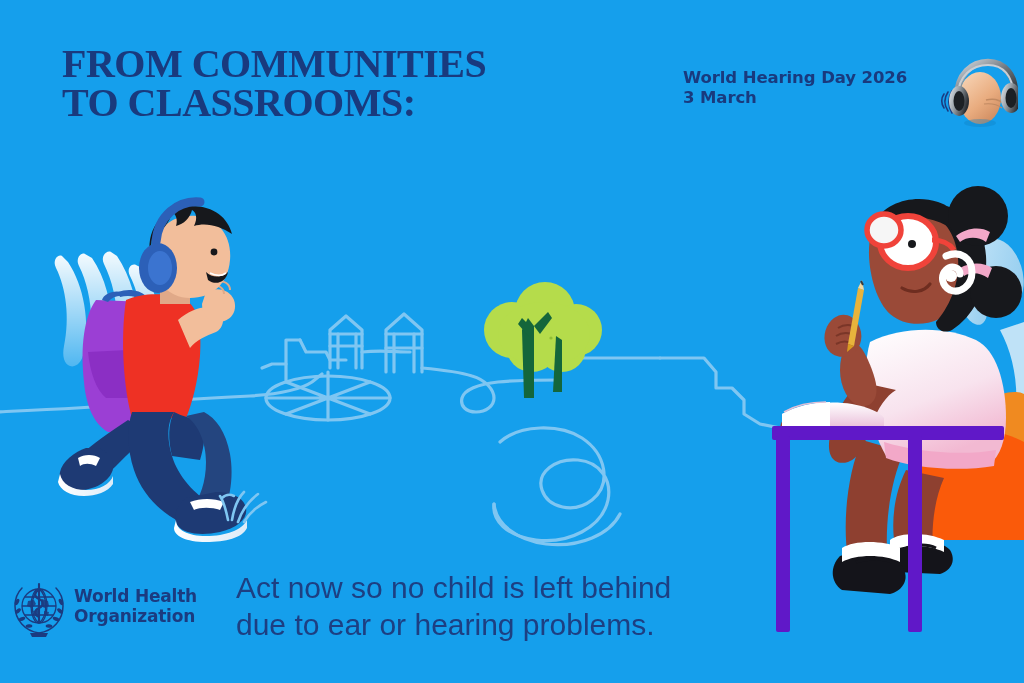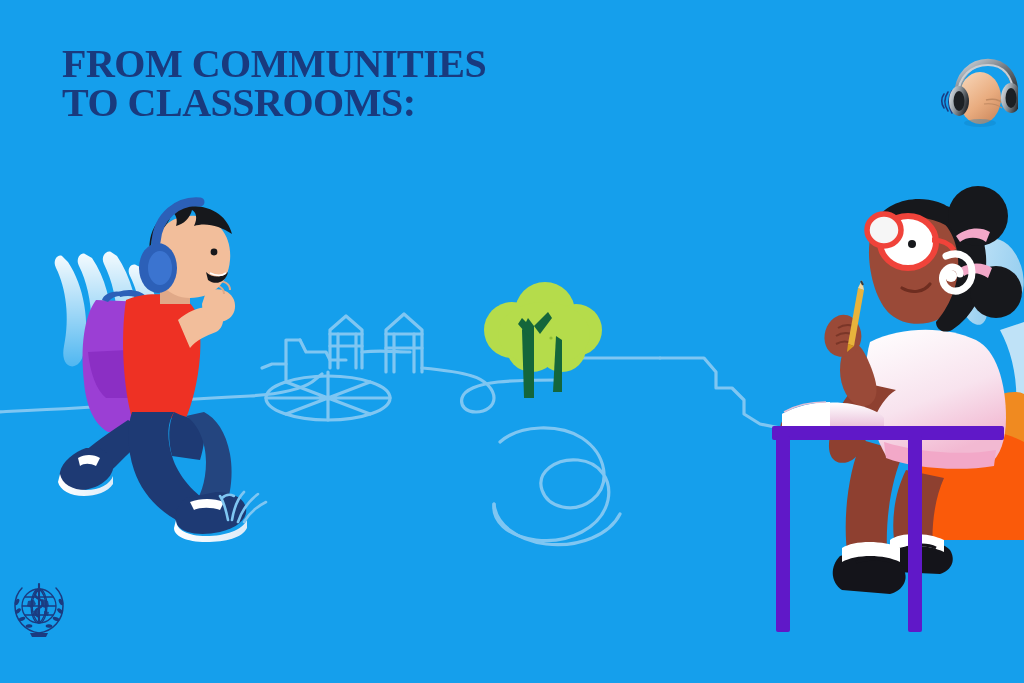--- a/index.html
+++ b/index.html
@@ -323,21 +323,25 @@
                L884,426 L782,426 Z" fill="url(#bookG)"></path>
       <path d="M782,414 C796,406 814,402 830,402 L830,426 L782,426 Z" fill="#FFFFFF"></path>
       <path d="M784,412 C796,405 812,402 826,402" stroke="#E3C0D6" stroke-width="1.6" fill="none"></path>
     </g>
   </svg>
 
   <div class="headline txt">From communities
 to classrooms:</div>
 
 
-
+  <div class="whd-date txt">World Hearing Day 2026
+3 March</div>
+
+  <div class="tagline txt">Act now so no child is left behind
+due to ear or hearing problems.</div>
 
   <div class="egg-logo txt">
     <svg viewBox="0 0 84 80" width="84" height="80">
       <defs>
         <linearGradient id="eggG" x1="0.2" y1="0" x2="0.9" y2="1">
           <stop offset="0%" stop-color="#F7D3B4"></stop>
           <stop offset="55%" stop-color="#E9AC7F"></stop>
           <stop offset="100%" stop-color="#C9855A"></stop>
         </linearGradient>
         <linearGradient id="cupG" x1="0" y1="0" x2="1" y2="0.4">
@@ -406,15 +410,17 @@
         <ellipse cx="14" cy="41" rx="3.4" ry="1.8" transform="rotate(-20 14 41)"></ellipse>
         <ellipse cx="21" cy="48" rx="3.4" ry="1.8" transform="rotate(-5 21 48)"></ellipse>
         <ellipse cx="53" cy="24" rx="3.4" ry="1.8" transform="rotate(60 53 24)"></ellipse>
         <ellipse cx="52" cy="33" rx="3.4" ry="1.8" transform="rotate(40 52 33)"></ellipse>
         <ellipse cx="48" cy="41" rx="3.4" ry="1.8" transform="rotate(20 48 41)"></ellipse>
         <ellipse cx="41" cy="48" rx="3.4" ry="1.8" transform="rotate(5 41 48)"></ellipse>
       </g>
 
       <path d="M22,55 L40,55 L38,59 L24,59 Z" fill="#1B3B80"></path>
     </svg>
+    <div class="who-text">World Health
+Organization</div>
   </div>
 
 </div>
 
 </body></html>

